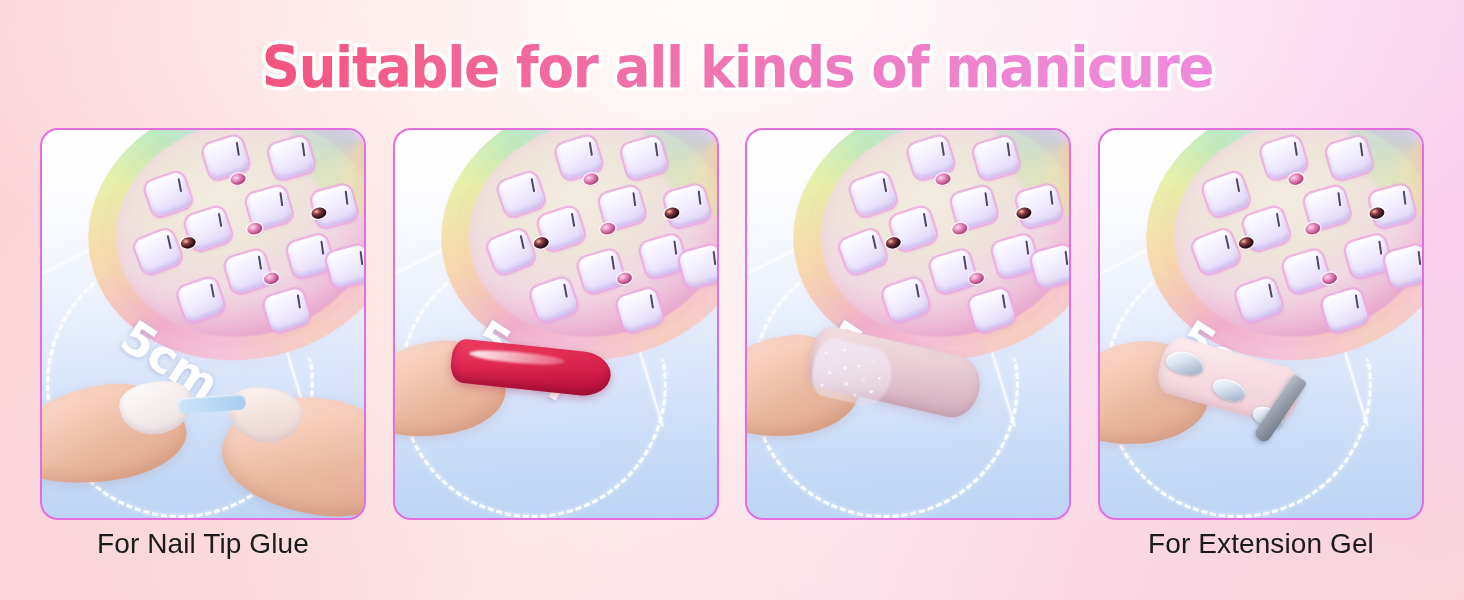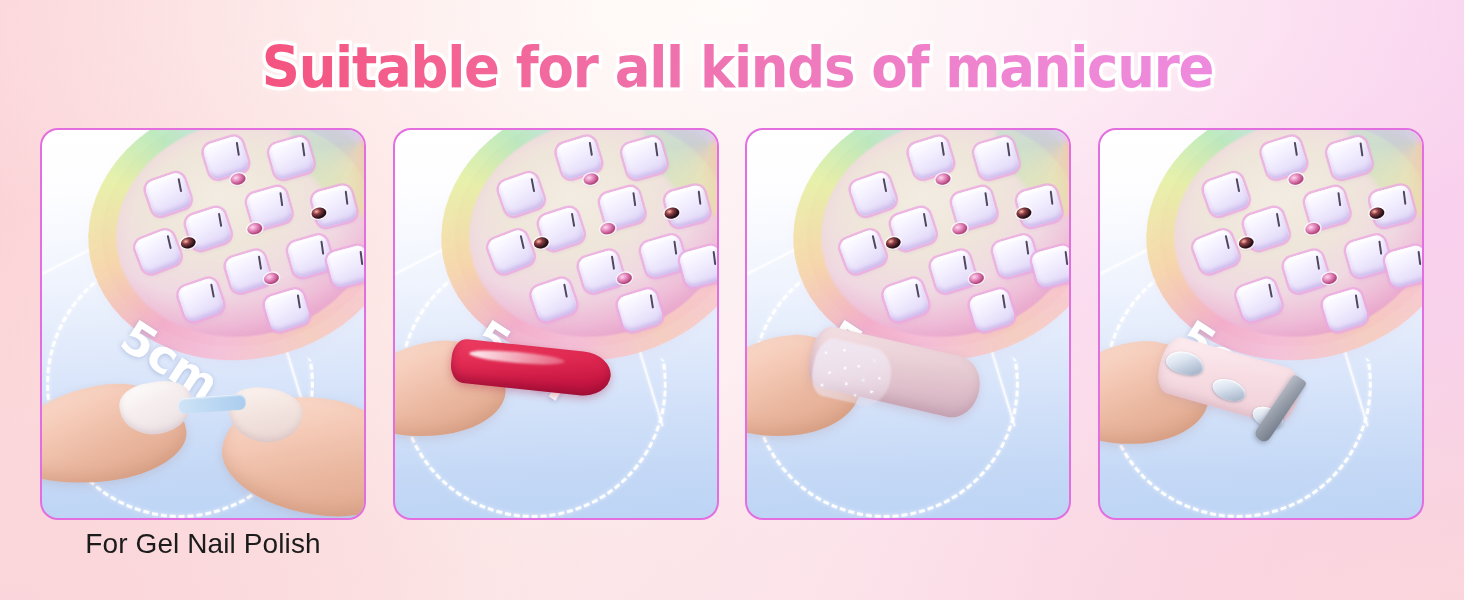--- a/index.html
+++ b/index.html
@@ -488,16 +488,17 @@
       <div class="nail c4-nail"></div>
       <div class="gem c4-gem1"></div>
       <div class="gem c4-gem2"></div>
       <div class="gem c4-gem3"></div>
       <div class="c4-tool"></div>
     </div>
 
   </div>
 
   <div class="captions">
-    <div class="caption">For Gel Nail Polish</div>
+    <div class="caption">For Nail Tip Glue</div>
+    <div class="caption">For Extension Gel</div>
   </div>
 
 </div>
 
 </body></html>

